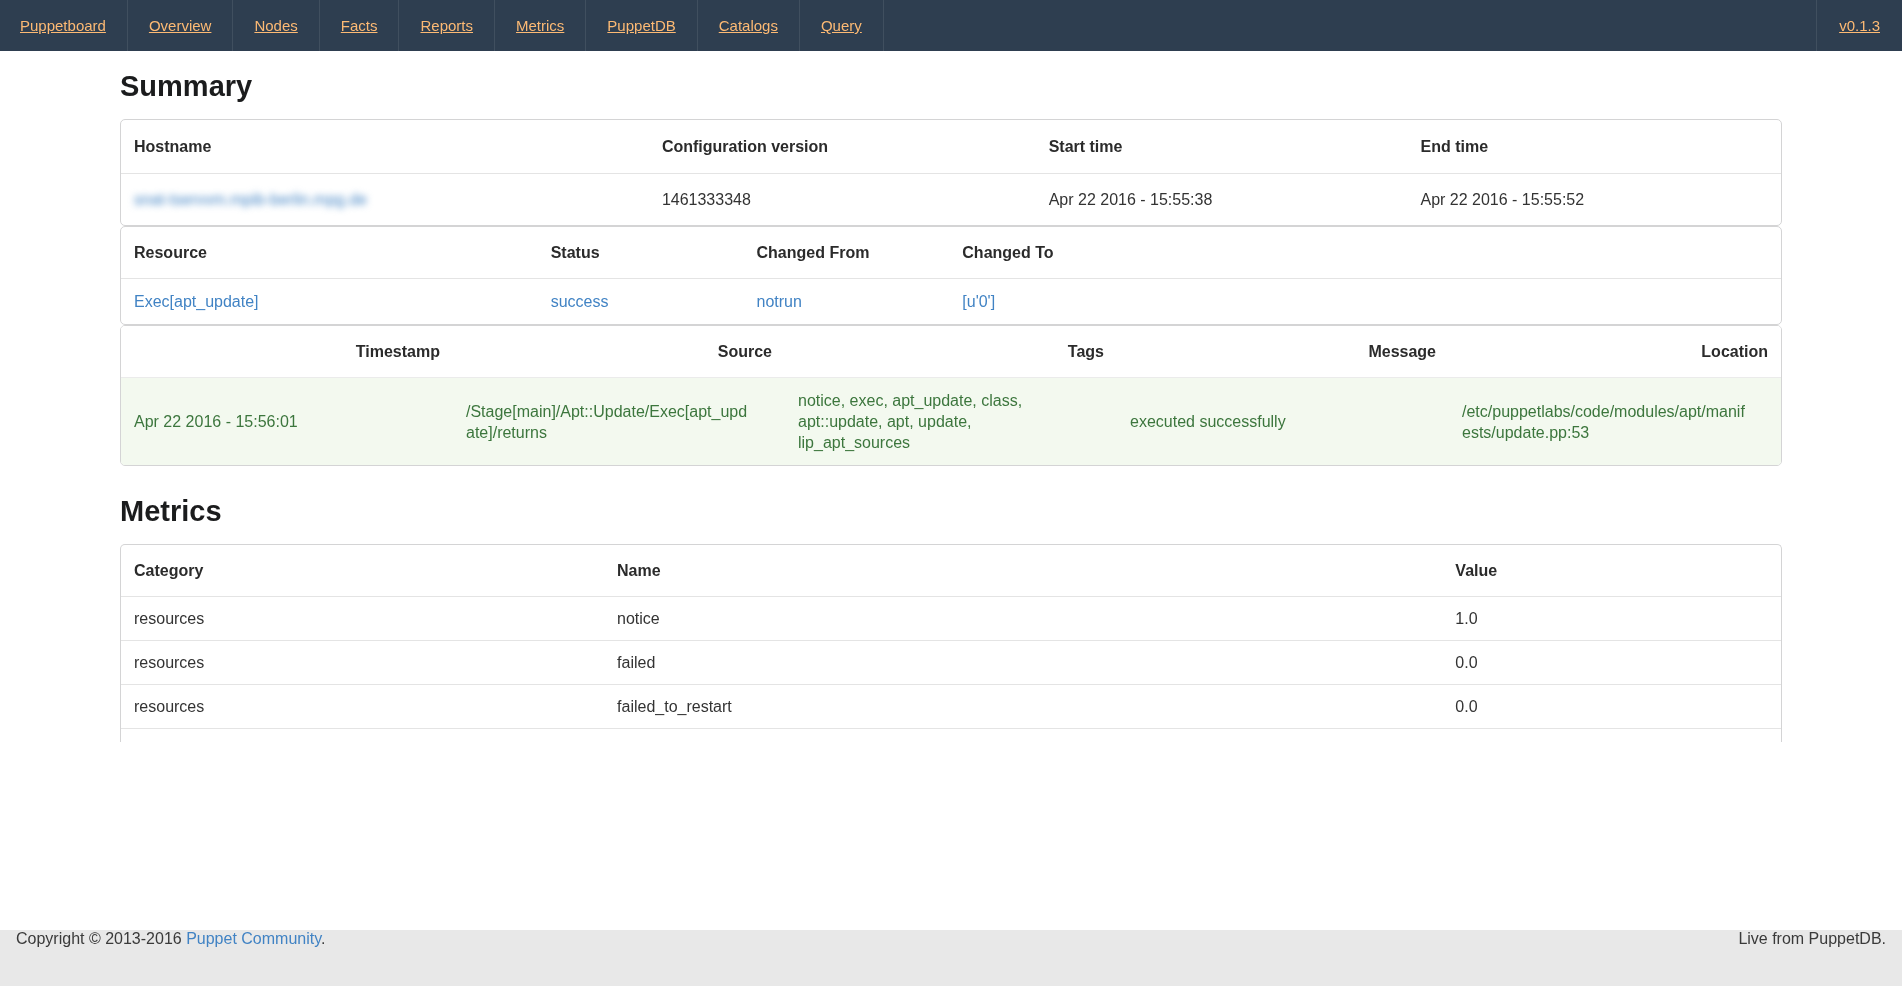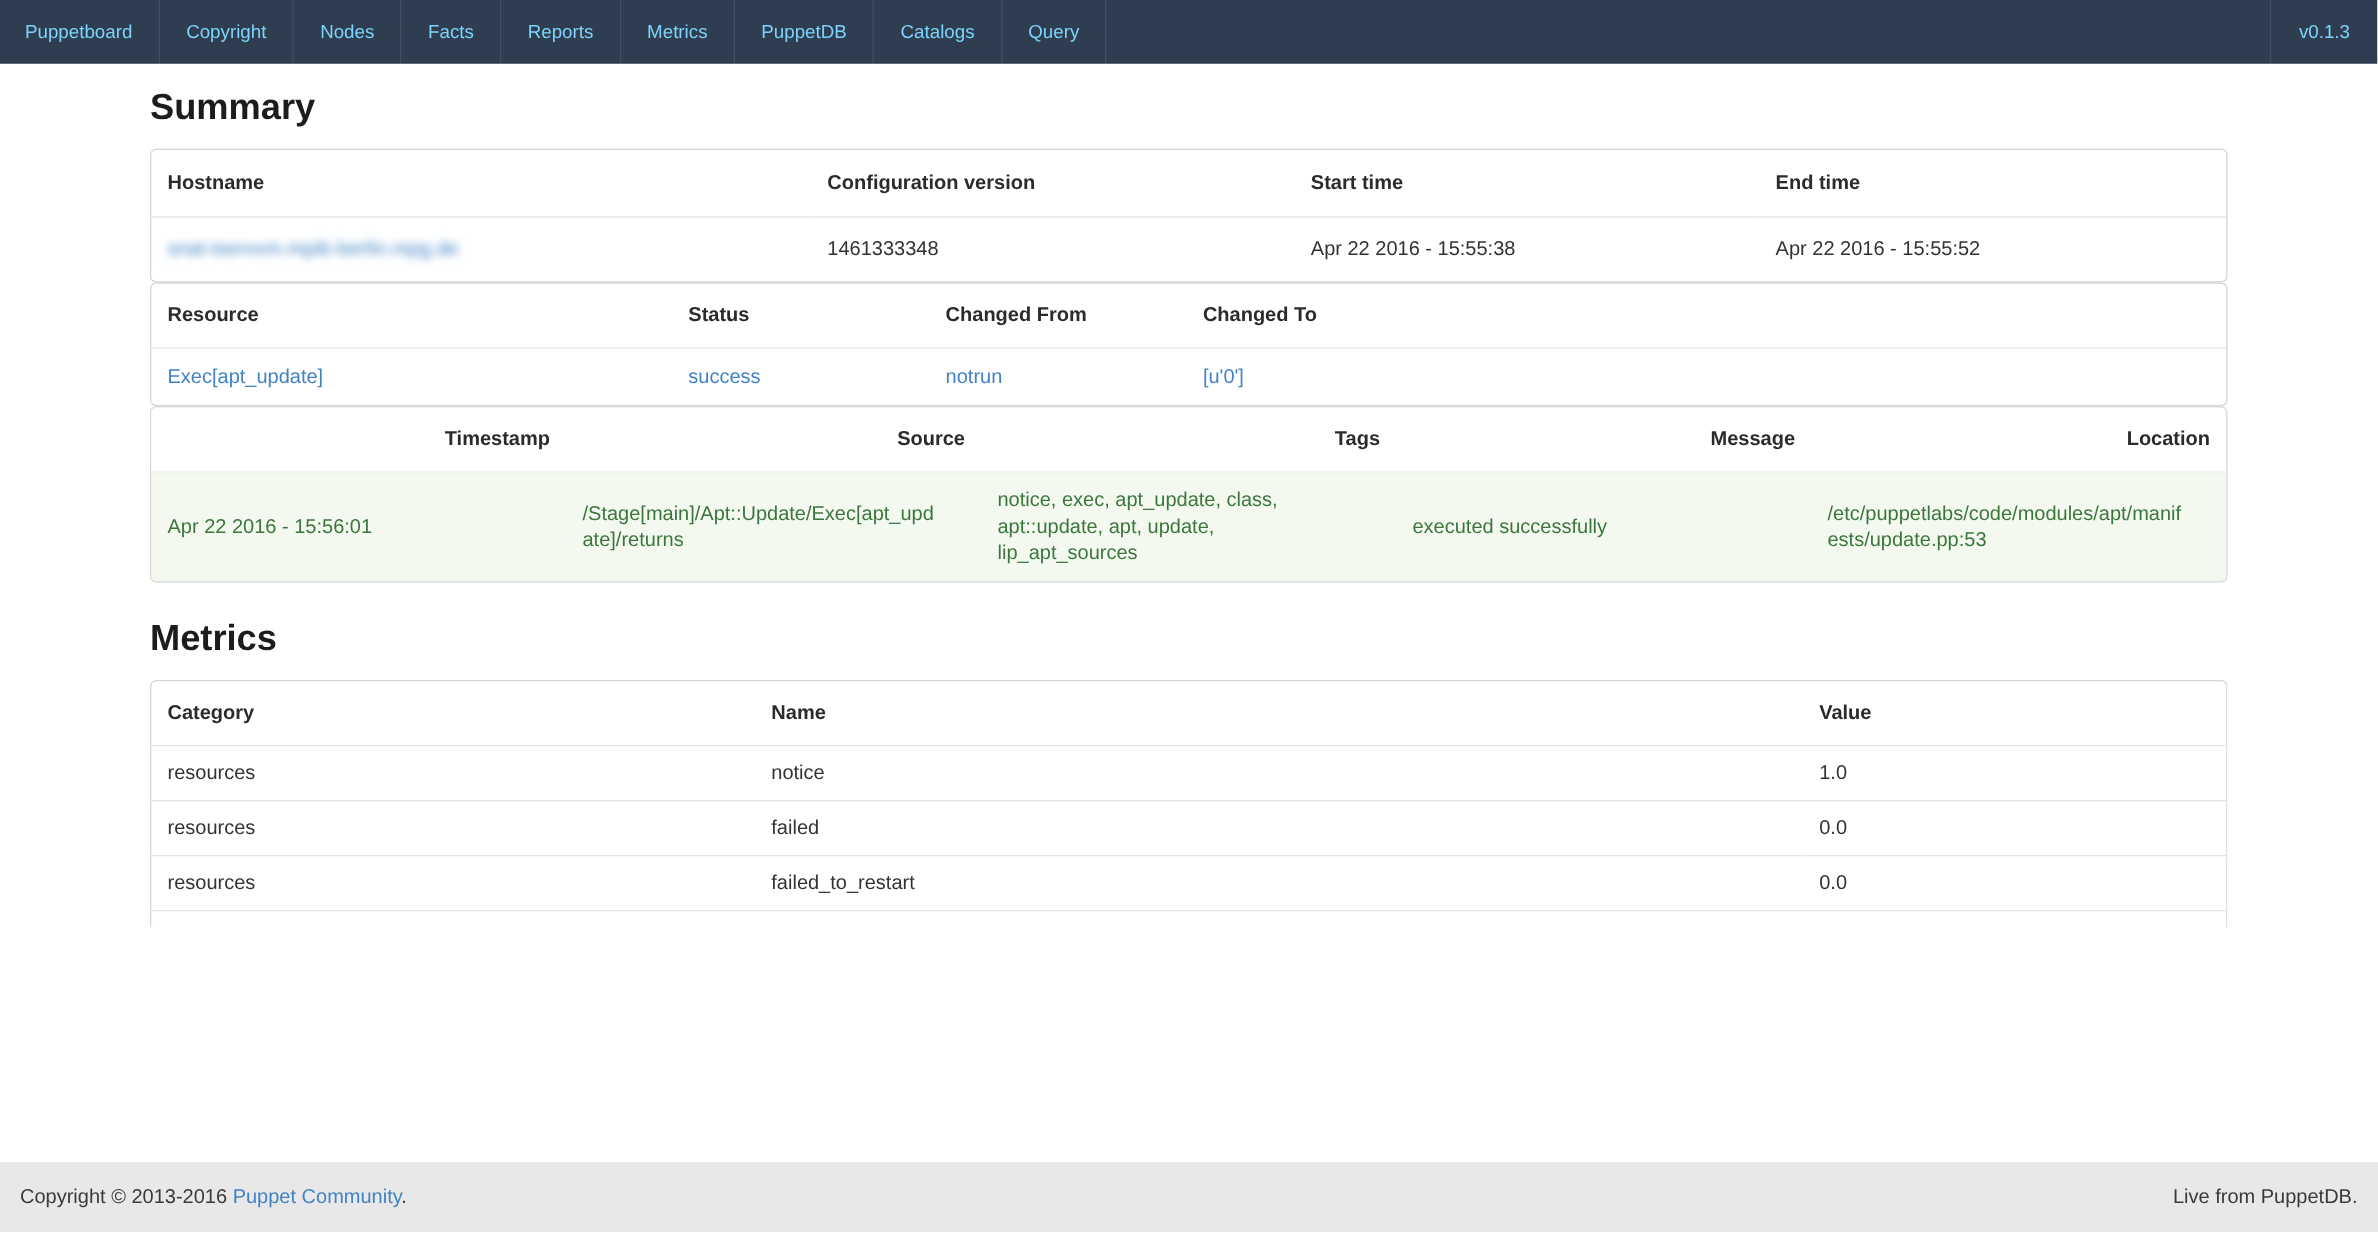--- a/index.html
+++ b/index.html
@@ -10,22 +10,23 @@
     font-family: "Liberation Sans", sans-serif;
     color: #333333;
   }
 
   
   .navbar {
     height: 51px;
     background: #2e3e50;
     display: flex;
     align-items: stretch;
-    color: #7dd3fc;
+    color: #fdba74;
     font-size: 15px;
+    text-decoration: underline;
   }
   .nav-item {
     line-height: 51px;
     padding: 0 21px;
     border-right: 1px solid rgba(255,255,255,0.09);
     cursor: pointer;
     white-space: nowrap;
   }
   .nav-item:first-child { padding-left: 20px; }
   .nav-spacer { flex: 1; border: none; }
@@ -96,33 +97,33 @@
   .metrics-filler { height: 14px; border-top: 1px solid #e4e4e4; }
 
   
   .footer {
     position: fixed;
     left: 0; bottom: 0;
     width: 100%;
     height: 56px;
     background: #e8e8e8;
     display: flex;
-    align-items: center;
+    align-items: flex-start;
     justify-content: space-between;
     padding: 0 16px;
     font-size: 16px;
     color: #3a3a3a;
   }
 </style>
 </head>
 <body>
 
 <nav class="navbar">
   <div class="nav-item">Puppetboard</div>
-  <div class="nav-item">Copyright</div>
+  <div class="nav-item">Overview</div>
   <div class="nav-item">Nodes</div>
   <div class="nav-item">Facts</div>
   <div class="nav-item">Reports</div>
   <div class="nav-item">Metrics</div>
   <div class="nav-item">PuppetDB</div>
   <div class="nav-item">Catalogs</div>
   <div class="nav-item">Query</div>
   <div class="nav-spacer"></div>
   <div class="nav-version">v0.1.3</div>
 </nav>

